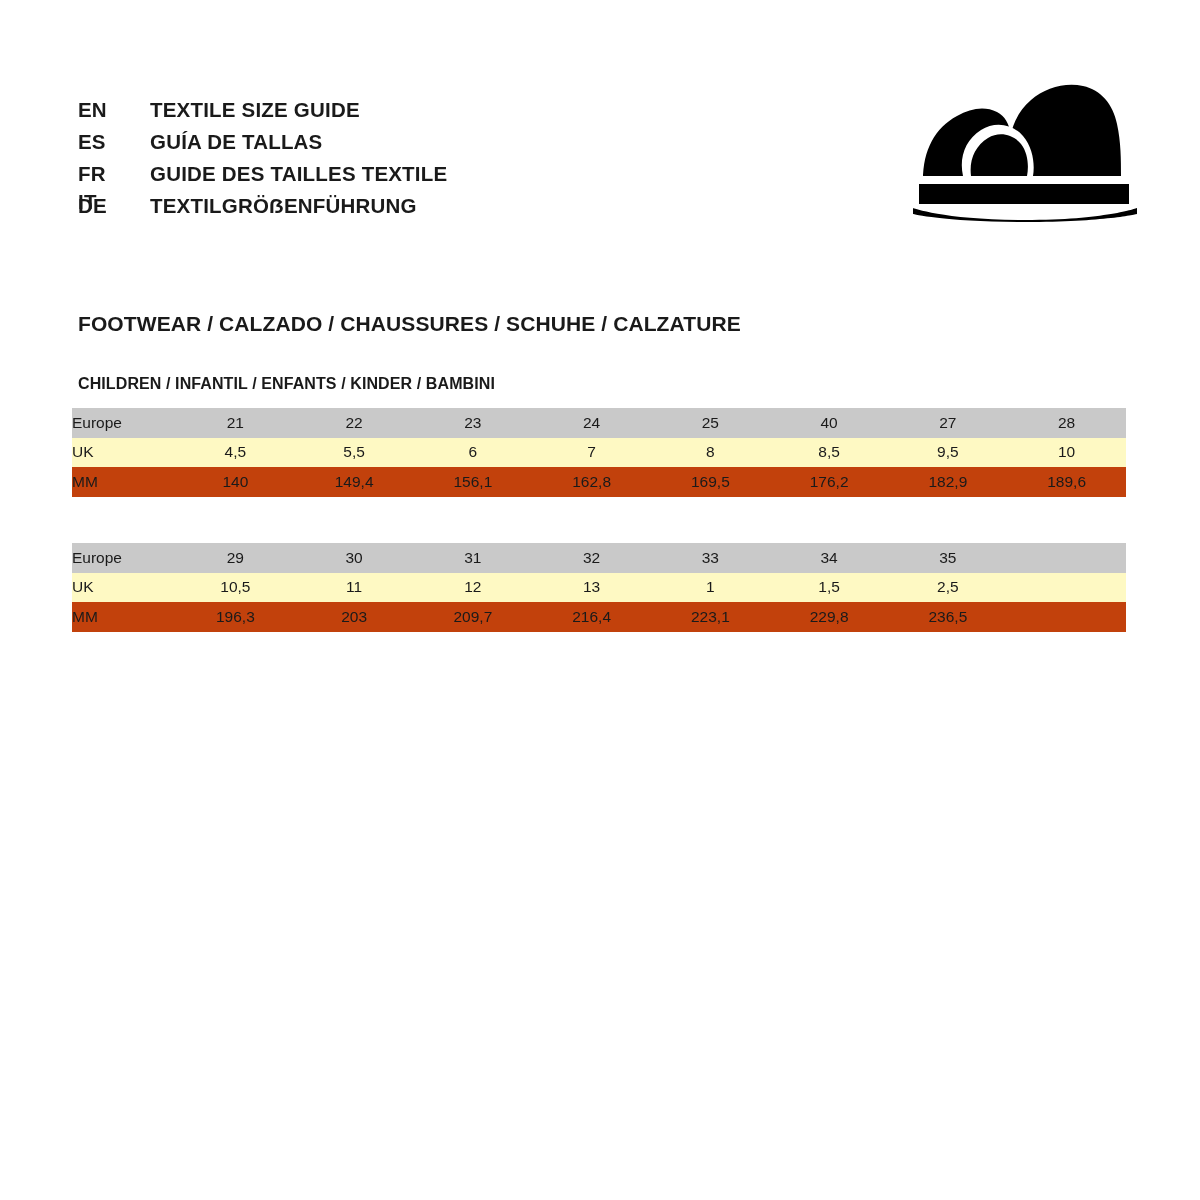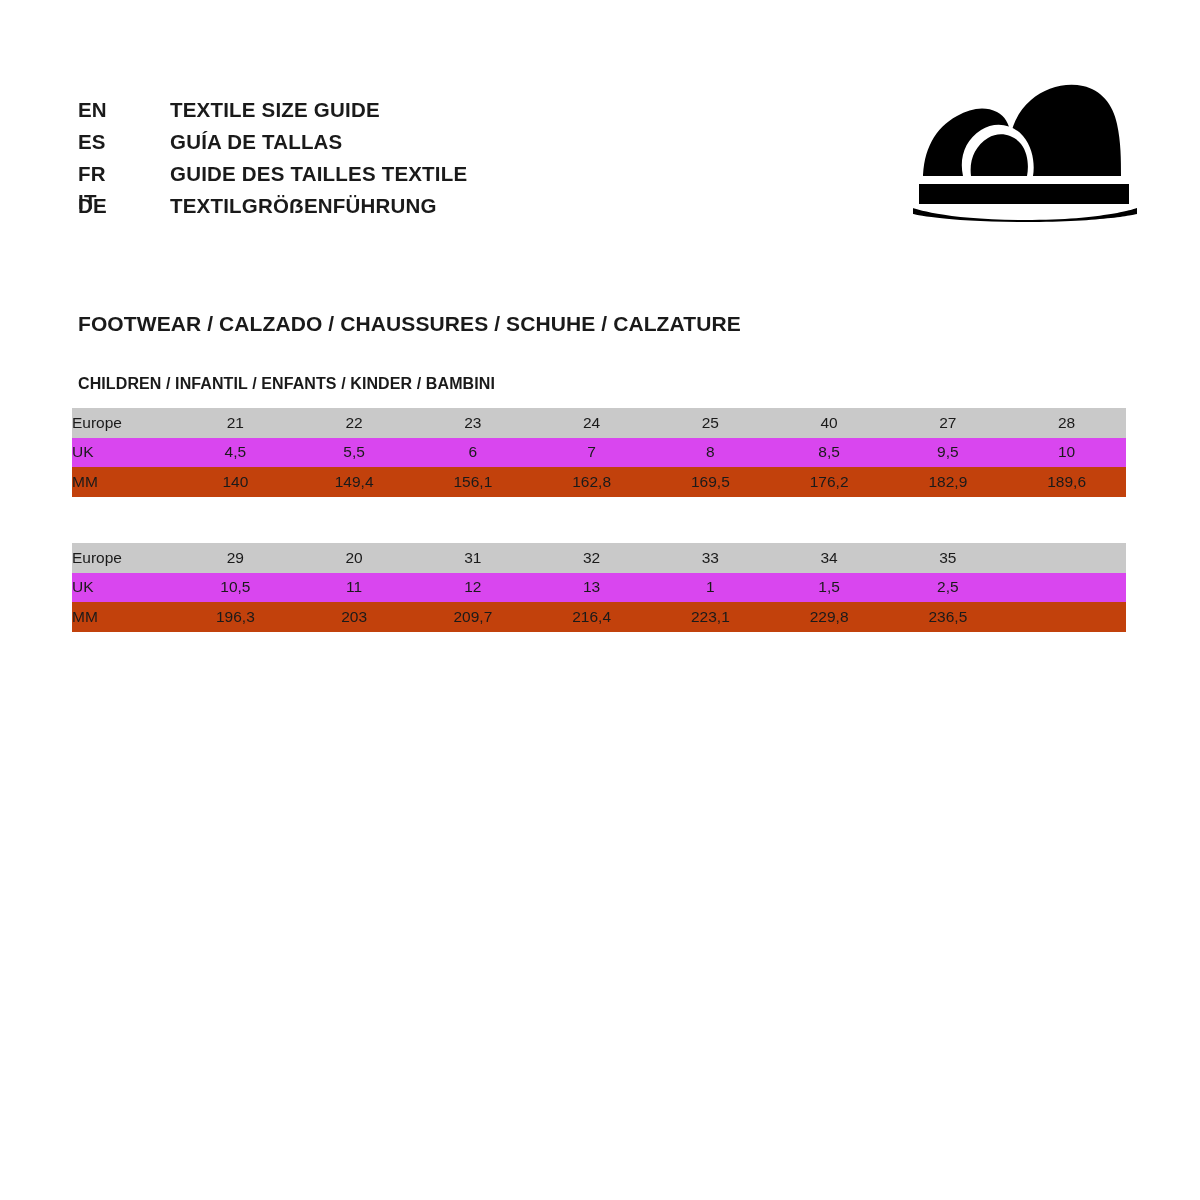--- a/index.html
+++ b/index.html
@@ -33,21 +33,20 @@
 
   .lang-list {
     list-style: none;
     margin: 0;
     padding: 0;
   }
   .lang-row {
     display: flex;
     align-items: baseline;
     height: 32px;
-    gap: 20px;
   }
   .lang-code {
     width: 72px;
     font-size: 20.5px;
     font-weight: 700;
     letter-spacing: 0.2px;
     color: #1a1a1a;
   }
   .lang-title {
     font-size: 20.5px;
@@ -105,21 +104,21 @@
     text-align: center;
     color: #1a1a1a;
     padding: 0;
     vertical-align: middle;
   }
   .size-table td.rowhead {
     text-align: left;
     width: 104px;
   }
   .size-table tr.r-head td { background: #c9c9c9; }
-  .size-table tr.r-uk td   { background: #d946ef; }
+  .size-table tr.r-uk td   { background: #fef9c3; }
   .size-table tr.r-mm td   { background: #c2410c; }
 </style>
 </head>
 <body>
 
 <div class="page">
 
   <div class="header">
     <ul class="lang-list">
       <li class="lang-row">
@@ -205,21 +204,21 @@
         <td>189,6</td>
       </tr>
     </tbody>
   </table>
 
   <table class="size-table second">
     <tbody>
       <tr class="r-head">
         <td class="rowhead">Europe</td>
         <td>29</td>
-        <td>20</td>
+        <td>30</td>
         <td>31</td>
         <td>32</td>
         <td>33</td>
         <td>34</td>
         <td>35</td>
         <td></td>
       </tr>
       <tr class="r-uk">
         <td class="rowhead">UK</td>
         <td>10,5</td>

